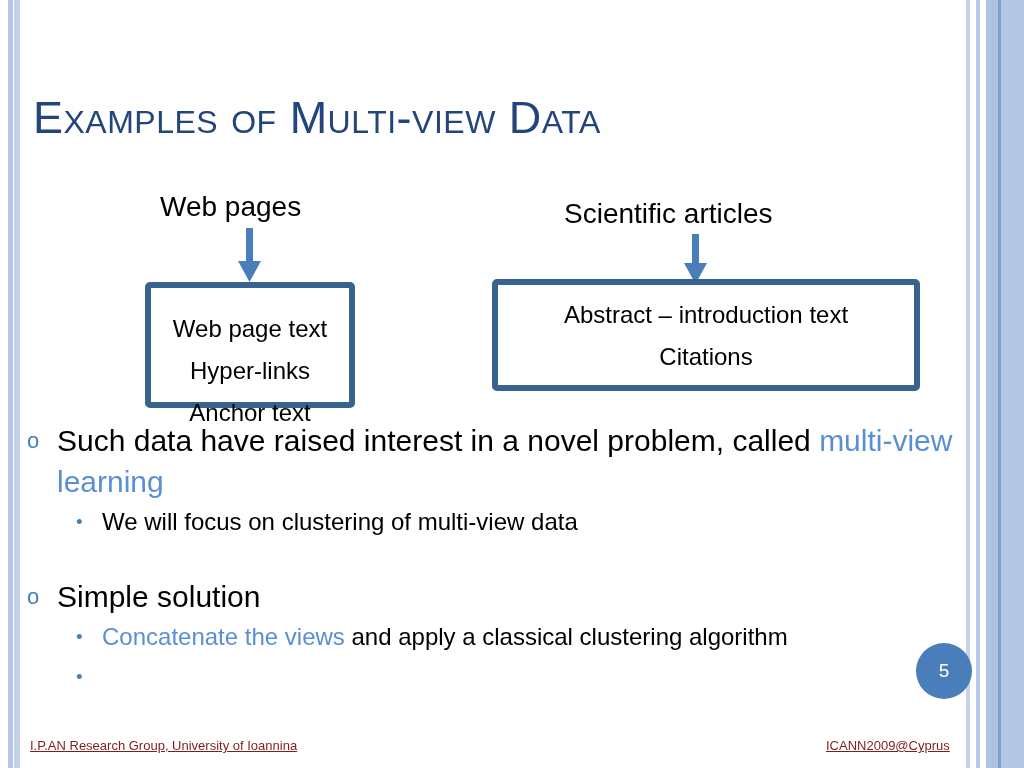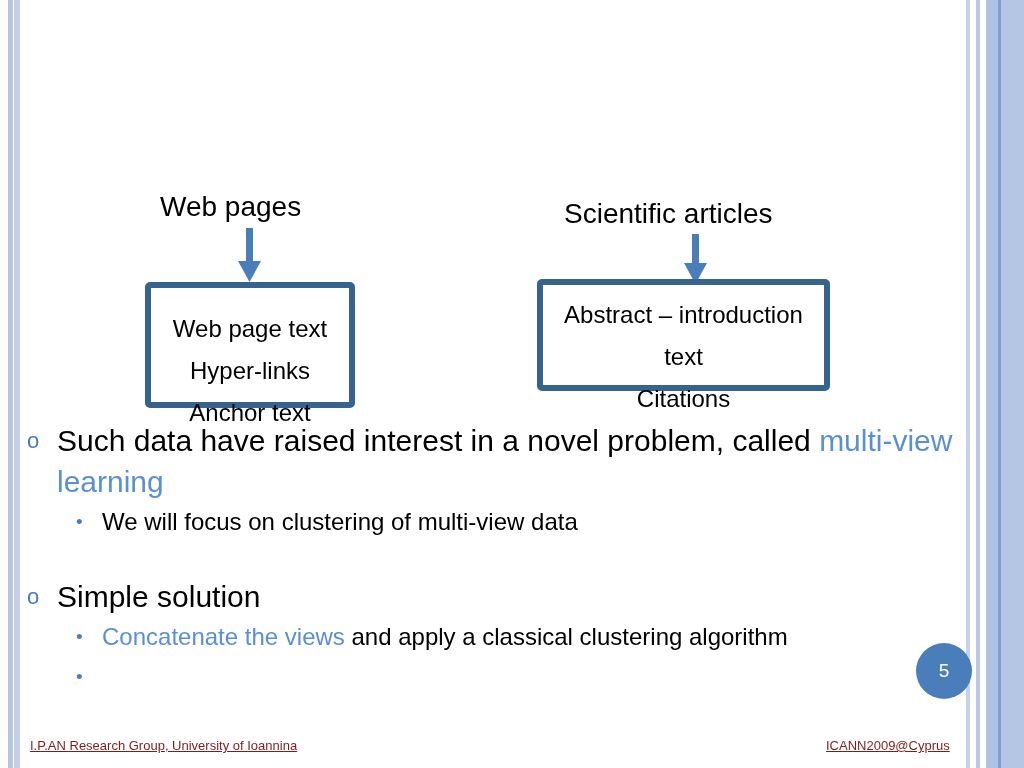--- a/index.html
+++ b/index.html
@@ -84,23 +84,23 @@
   .box-web {
     left: 145px;
     top: 282px;
     width: 210px;
     height: 126px;
     padding-top: 20px;
   }
   .box-web .line { line-height: 42px; }
 
   .box-sci {
-    left: 537px;
+    left: 492px;
     top: 279px;
-    width: 293px;
+    width: 428px;
     height: 112px;
     padding-top: 9px;
   }
   .box-sci .line { line-height: 42px; }
 
   
   .content {
     position: absolute;
     left: 24px;
     top: 420px;
@@ -175,20 +175,21 @@
 <div class="slide">
 
   <div class="stripe stripe-left-a"></div>
   <div class="stripe stripe-left-b"></div>
   <div class="stripe stripe-r1"></div>
   <div class="stripe stripe-r2"></div>
   <div class="stripe stripe-r3"></div>
   <div class="stripe stripe-r4"></div>
   <div class="stripe stripe-r5"></div>
 
+  <div class="title">Examples of Multi-view Data</div>
 
   <div class="diagram-label label-web">Web pages</div>
 
   <svg class="arrow" style="left:232px; top:228px;" width="36" height="56" viewBox="0 0 36 56">
     <rect x="14" y="0" width="7" height="38" fill="#4a7ebb"></rect>
     <polygon points="6,33 29,33 17.5,54" fill="#4a7ebb"></polygon>
   </svg>
 
   <div class="box box-web">
     <div class="line">Web page text</div>

